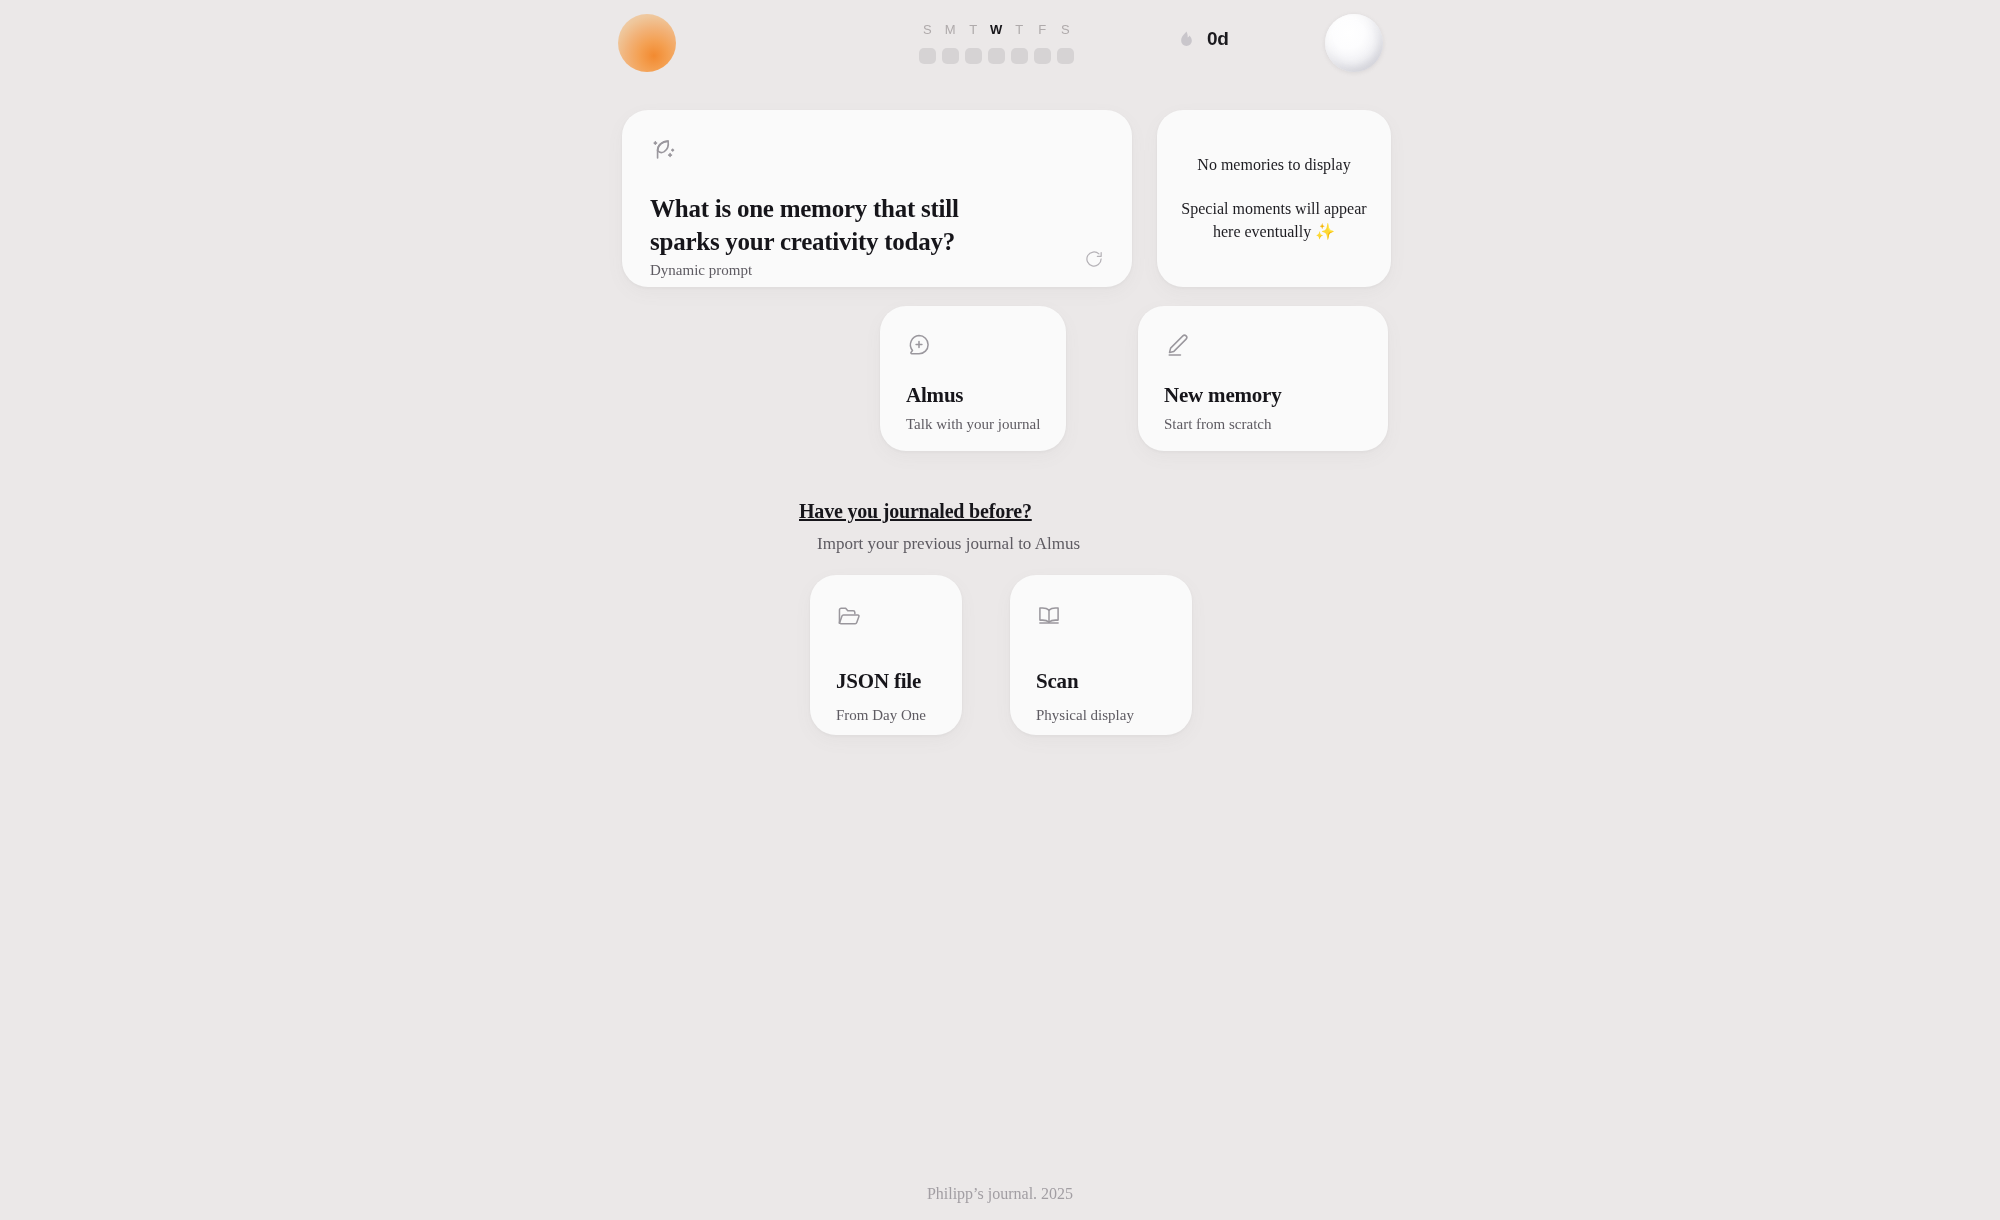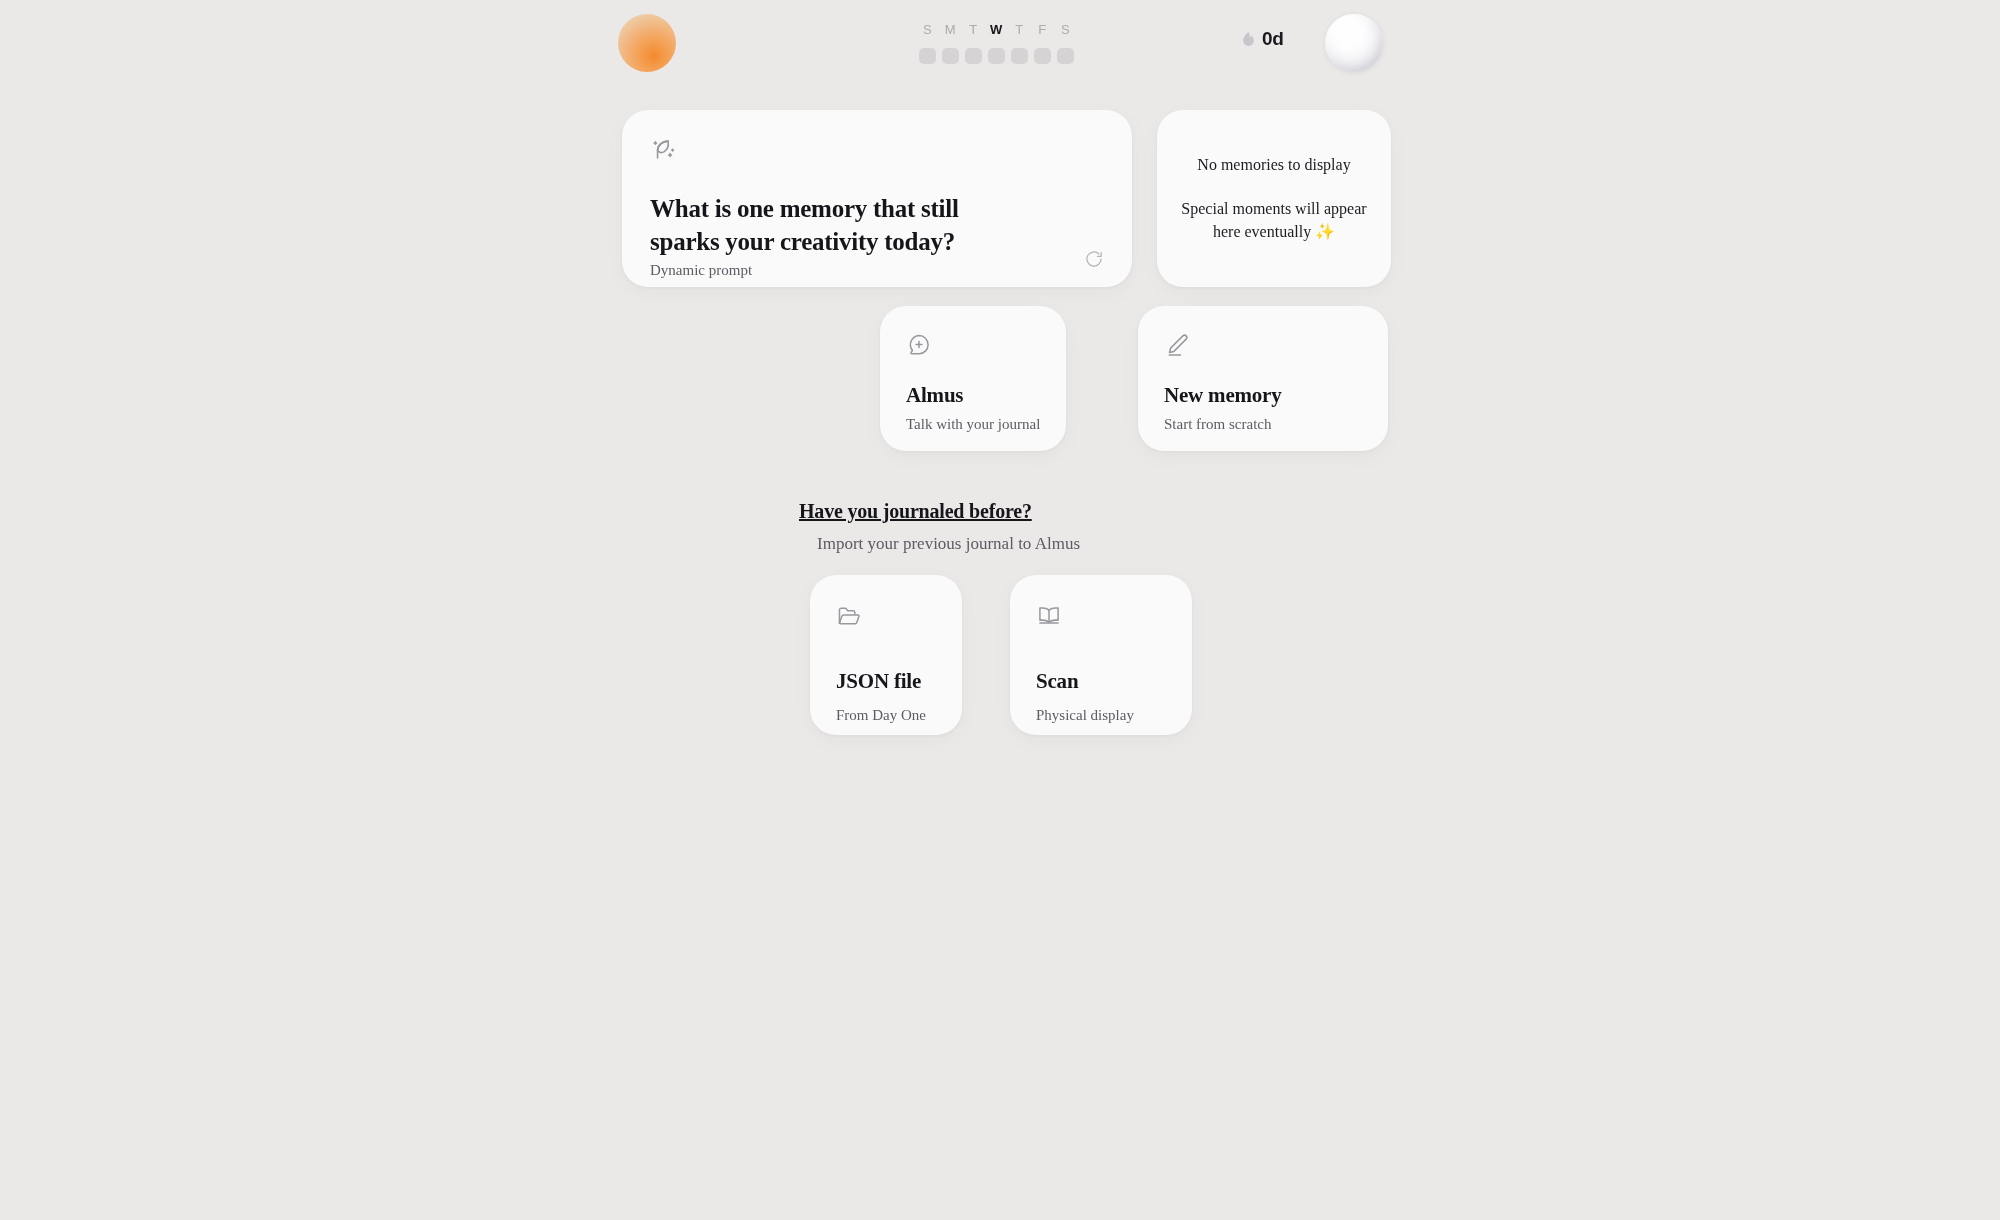--- a/index.html
+++ b/index.html
@@ -35,22 +35,22 @@
   }
   .week-letters span.today { color:#17161A; font-weight:700; }
   .week-dots {
     display:flex; justify-content:space-between; width:155px; margin-top:11px;
   }
   .week-dots i {
     display:block; width:17px; height:16px; border-radius:5px;
     background:#D6D3D4;
   }
   .streak {
-    position:absolute; left:1242px; top:28px;
-    display:flex; align-items:center; gap:7px;
+    position:absolute; left:1180px; top:28px;
+    display:flex; align-items:center; gap:14px;
   }
   .streak .flame { display:block; width:13px; height:17px; }
   .streak .count {
     font-family:"Liberation Sans", sans-serif;
     font-size:19px; font-weight:700; color:#1B1A1E; letter-spacing:-0.3px;
   }
   .orb-pearl {
     position:absolute; left:1325px; top:14px;
     width:58px; height:58px; border-radius:50%;
     background:
@@ -233,14 +233,15 @@
     <svg class="ico" width="26" height="26" viewBox="0 0 24 24" fill="none" stroke="#9A979D" stroke-width="1.4" stroke-linecap="round" stroke-linejoin="round">
       <path d="M12 6.6C10.6 5.3 8.7 4.7 6 4.7H3.6v11.1H6c2.7 0 4.6.6 6 1.9"></path>
       <path d="M12 6.6c1.4-1.3 3.3-1.9 6-1.9h2.4v11.1H18c-2.7 0-4.6.6-6 1.9"></path>
       <path d="M12 6.6v11.1"></path>
       <path d="M3.6 18.4h16.8"></path>
     </svg>
     <div class="card-title">Scan</div>
     <div class="card-sub">Physical display</div>
   </div>
 
+  <div class="footer">Philipp’s journal. 2025</div>
 
 </div>
 
 </body></html>

